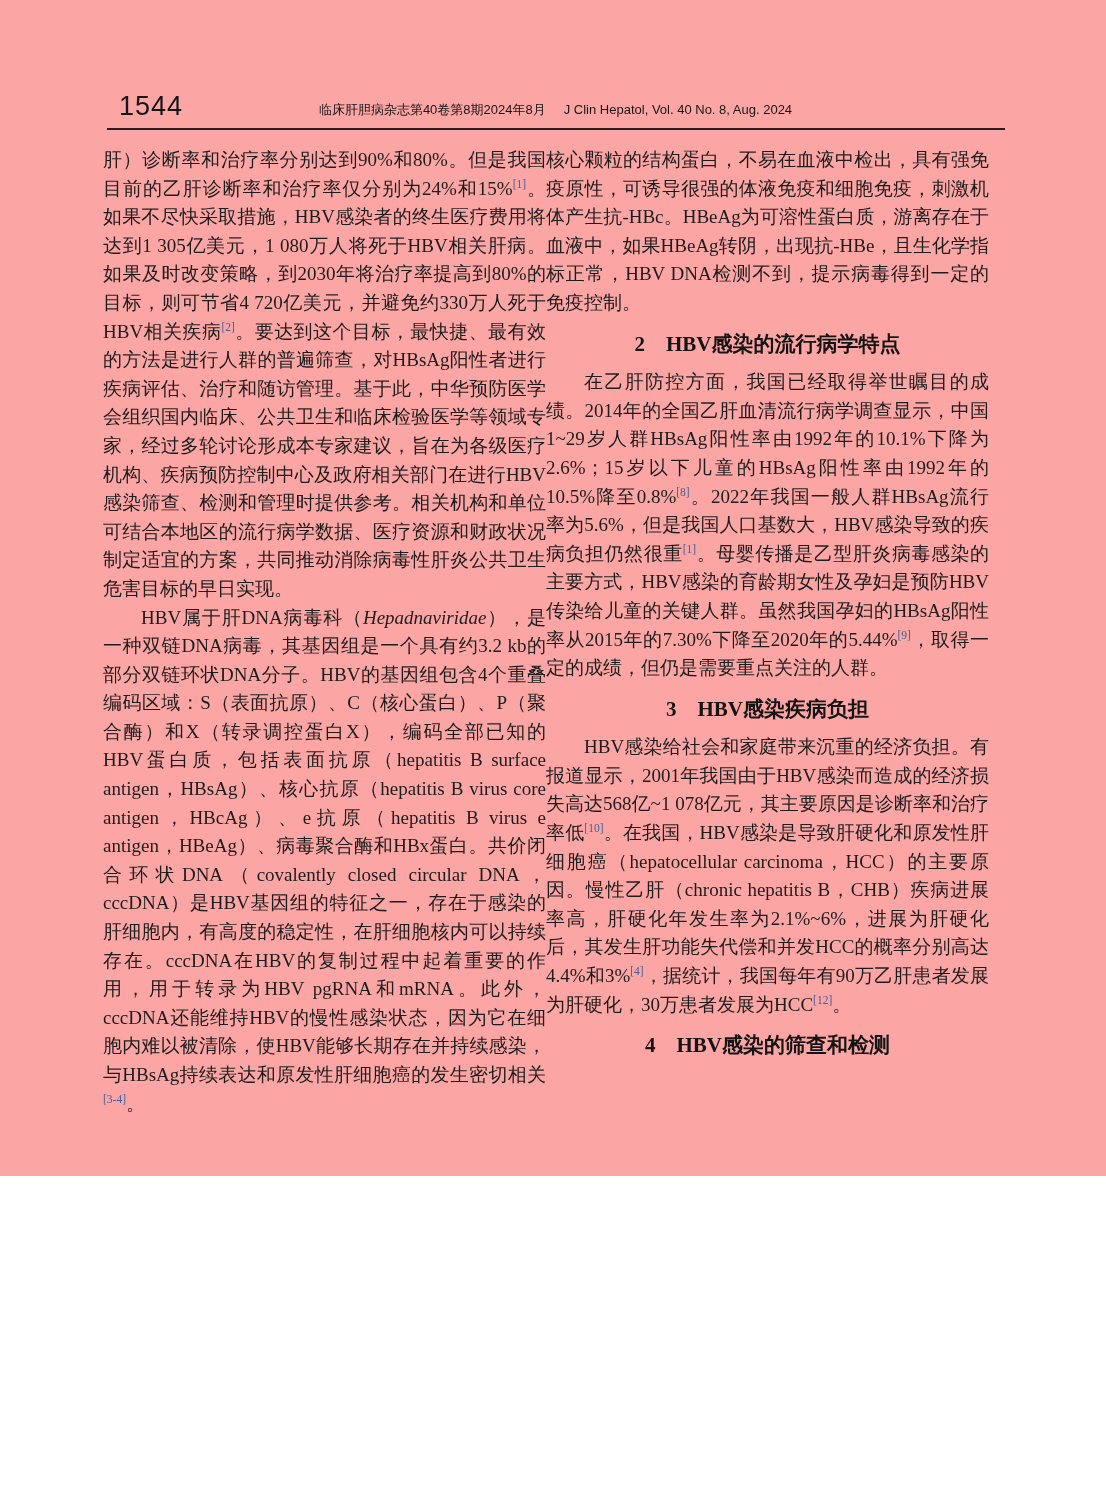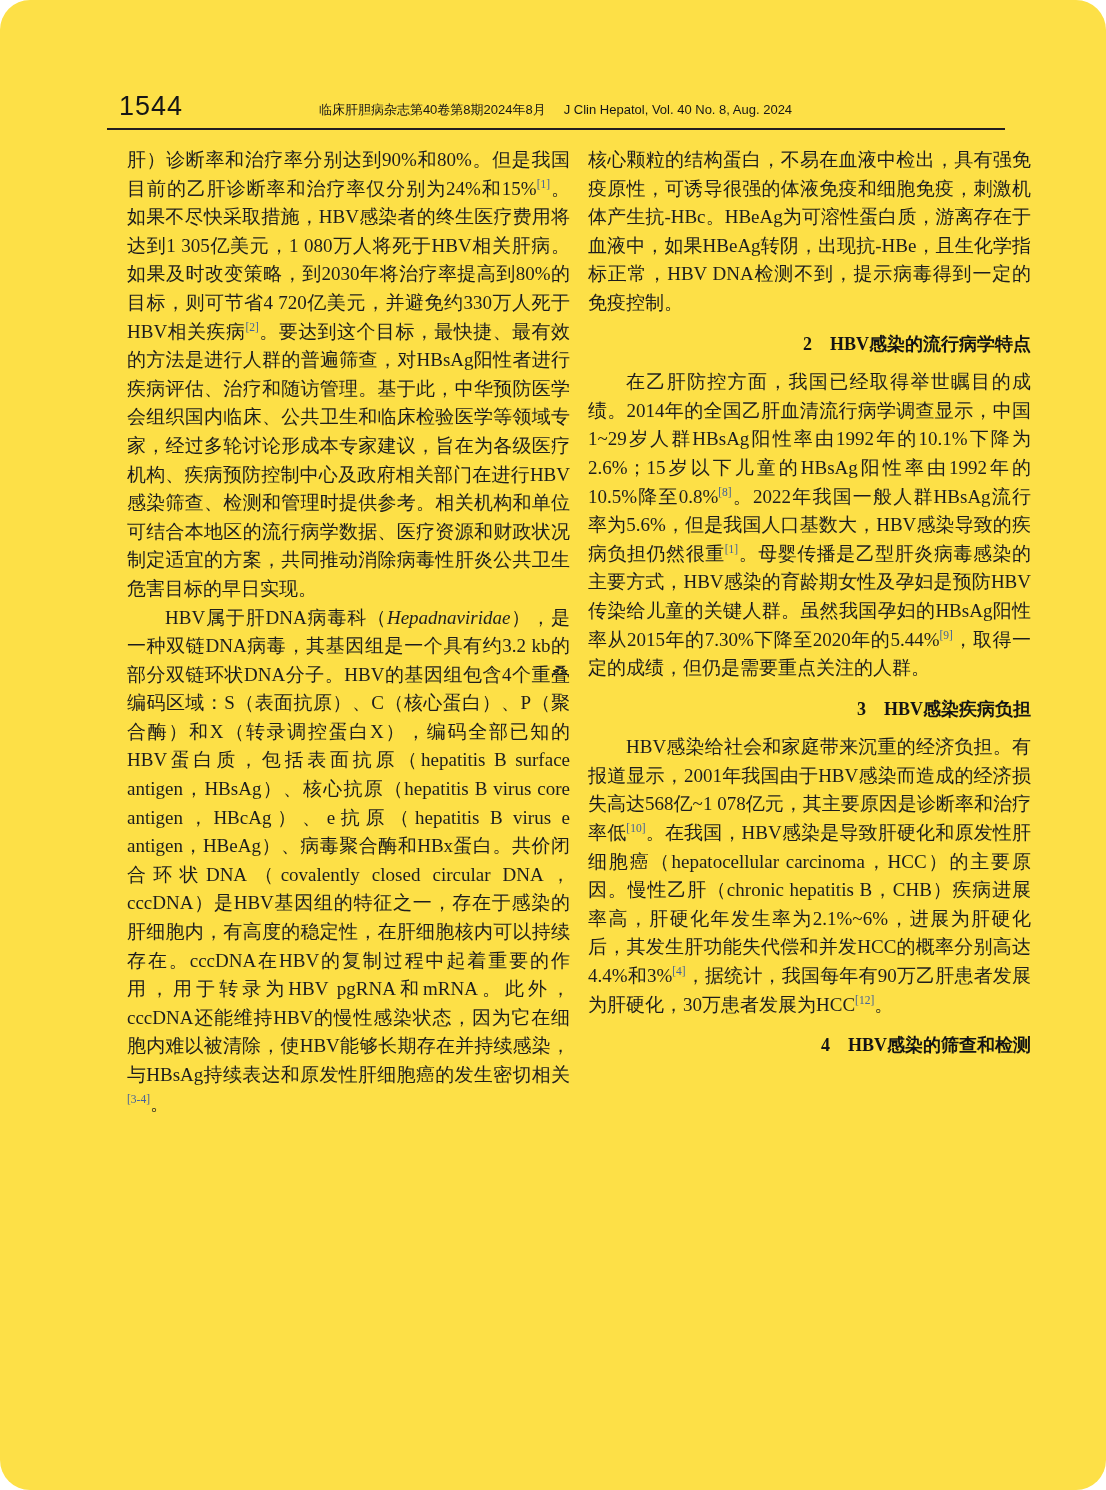--- a/index.html
+++ b/index.html
@@ -3,26 +3,25 @@
 <meta charset="utf-8">
 <style>
   html, body {
     margin: 0;
     padding: 0;
     background: #ffffff;
   }
   .page {
     position: relative;
     width: 1106px;
-    height: 1490px;
-    background: #fde047;
+    height: 1176px;
+    background: #fca5a5;
     overflow: hidden;
     font-family: "Liberation Serif", "DejaVu Serif", serif;
     color: var(--text-color, #1d1d1d);
-    border-radius: 30px;
   }
   
   .header {
     position: absolute;
     left: 103px;
     right: 98px;
     top: 88px;
     height: 34px;
   }
   .page-number {
@@ -54,42 +53,40 @@
     height: 2px;
     background: var(--rule-color, #231f20);
   }
   
   .columns {
     position: absolute;
     top: 146px;
     left: 103px;
     width: 904px;
     display: flex;
-    gap: 18px;
-    margin-left: 24px;
   }
   .col {
     width: 443px;
     flex: 0 0 443px;
   }
   .para {
     margin: 0;
     font-size: 19px;
     line-height: 28.6px;
     text-align: justify;
     text-indent: 2em;
     word-break: break-word;
   }
   .para.no-indent { text-indent: 0; }
   .section-heading {
     margin: 12px 0 10px 0;
-    font-size: 18px;
+    font-size: 21px;
     line-height: 28.6px;
     font-weight: 700;
-    text-align: right;
+    text-align: center;
     color: #141414;
   }
   sup.ref {
     color: var(--citation-color, #41609c);
     font-size: 11.5px;
     line-height: 0;
     vertical-align: super;
     letter-spacing: 0;
   }
   .para i { font-style: italic; }

